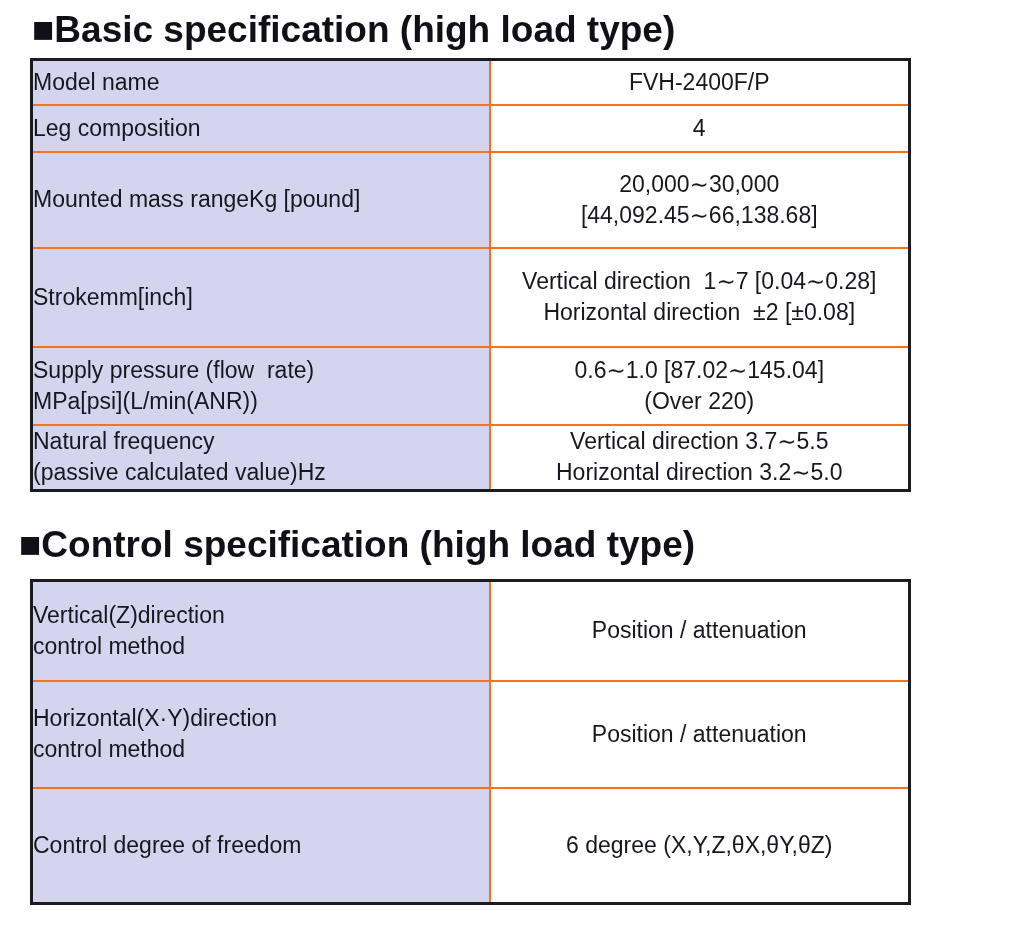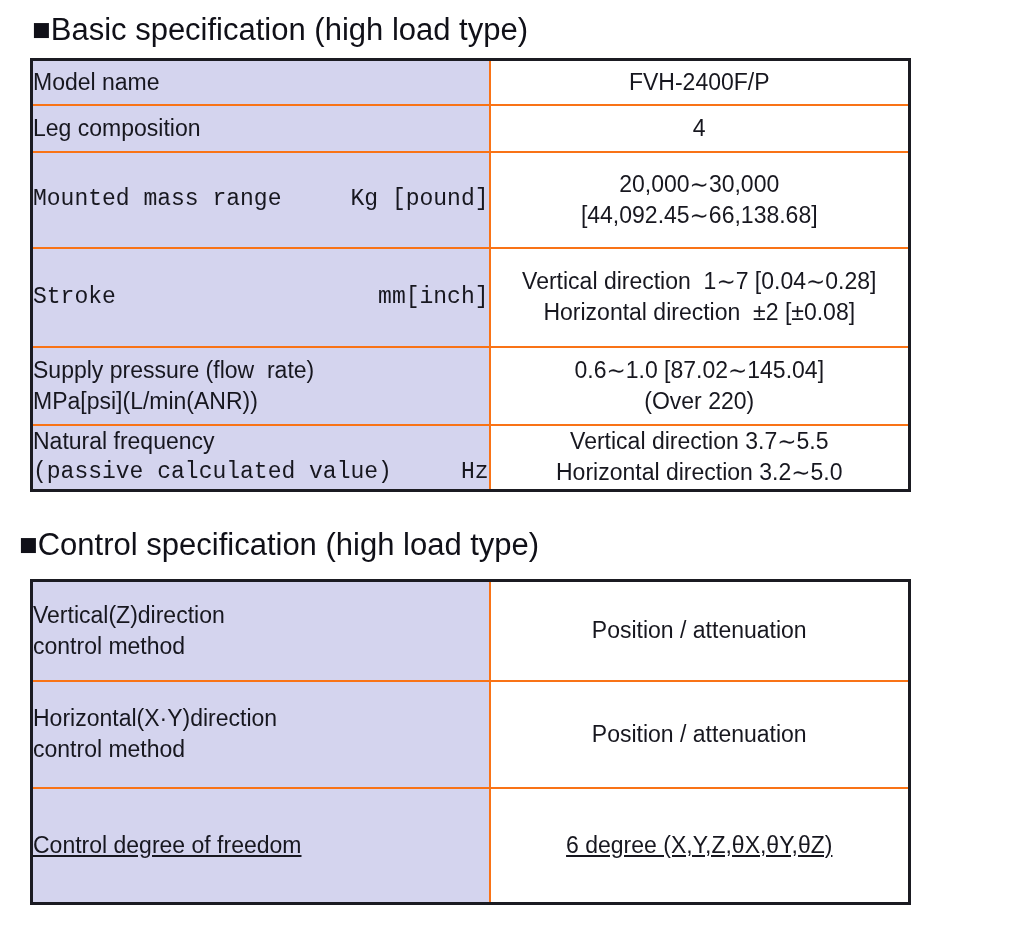--- a/index.html
+++ b/index.html
@@ -3,37 +3,37 @@
 <meta charset="utf-8">
 <style>
   * { box-sizing: border-box; }
   html,body { margin:0; padding:0; }
   body {
     width:1024px; height:939px; background:#ffffff;
     font-family:"Liberation Sans","DejaVu Sans",sans-serif;
     color:#17171f;
   }
   .sec-title {
-    font-size:31px; font-weight:400; margin:0; color:#101018;
+    font-size:37px; font-weight:700; margin:0; color:#101018;
     line-height:40px; white-space:pre-wrap;
   }
   #title-basic   { margin:10px 0 8px 32px; }
   #title-control { margin:33px 0 14px 19px; }
 
   table.spec {
     border-collapse:collapse; table-layout:fixed;
     margin-left:30px; border:3px solid #1b1b22;
   }
   table.spec td {
     border:2px solid #f97316; padding:0;
     font-size:23px; line-height:31px; vertical-align:middle;
   }
   td.lbl-cell { background:#d4d4ee; width:458px; padding:0 14px 0 6px; }
   td.val-cell { width:420px; text-align:center; background:#ffffff; }
-  .line  { display:flex; justify-content:space-between; align-items:baseline;font-family:Liberation Mono, monospace; }
+  .line  { display:flex; justify-content:flex-start; align-items:baseline; }
   .lbl, .unit, .val { white-space:pre-wrap; }
   .unit-line { text-align:left; }
   .val { display:block; }
 </style>
 </head>
 <body>
 
 <div>
 
   <h1 id="title-basic" class="sec-title">■Basic specification (high load type)</h1>
@@ -131,21 +131,21 @@
       <td class="lbl-cell">
         <div>
           <span class="lbl">Horizontal(X·Y)direction</span><br>
           <span class="lbl">control method</span>
         </div>
       </td>
       <td class="val-cell">
         <span class="val">Position / attenuation</span>
       </td>
     </tr>
-    <tr style="height:116px;text-decoration:underline;">
+    <tr style="height:116px;">
       <td class="lbl-cell">
         <span class="lbl">Control degree of freedom</span>
       </td>
       <td class="val-cell">
         <span class="val">6 degree (X,Y,Z,θX,θY,θZ)</span>
       </td>
     </tr>
   </tbody>
     </table>
 

